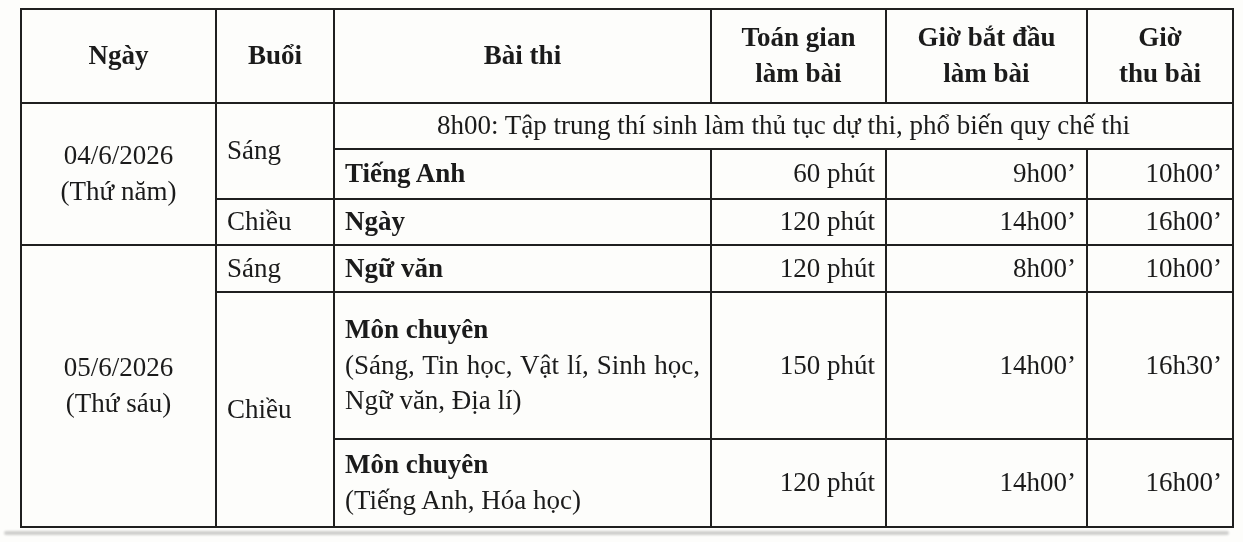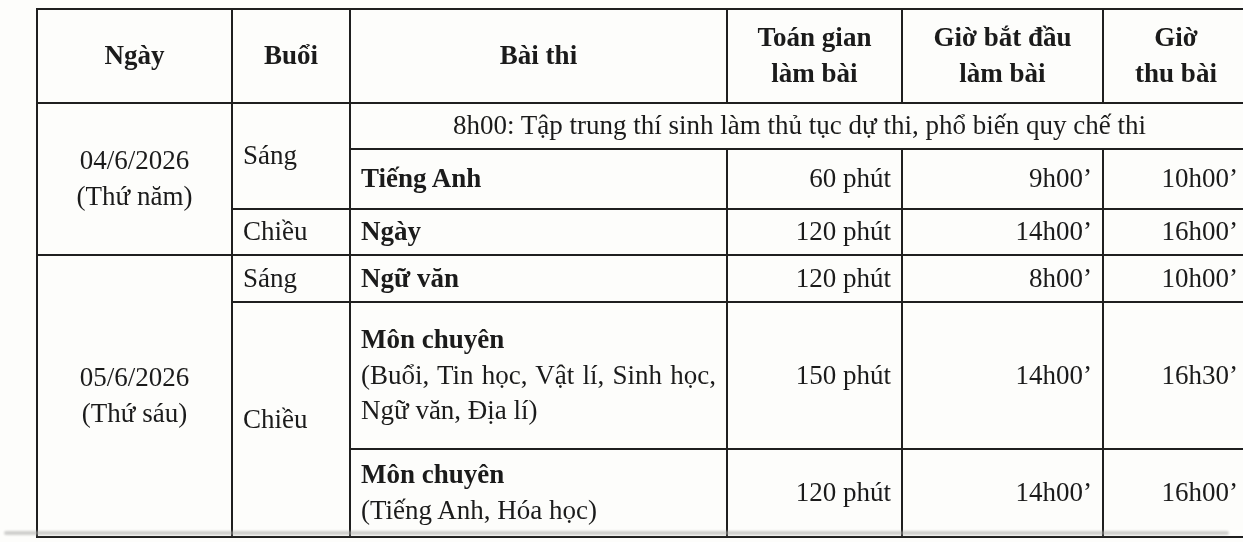--- a/index.html
+++ b/index.html
@@ -8,21 +8,21 @@
     padding: 0;
     width: 1243px;
     height: 542px;
     background: #fdfdfb;
     font-family: "Liberation Serif", "DejaVu Serif", serif;
     color: #1b1b1b;
     overflow: hidden;
   }
   .scan-wrap {
     position: relative;
-    padding: 8px 0 0 36px;
+    padding: 8px 0 0 20px;
   }
   table.schedule {
     border-collapse: collapse;
     table-layout: fixed;
     width: 1212px;
     background: #fdfdfb;
   }
   table.schedule th,
   table.schedule td {
     border: 2px solid #1f1f1f;
@@ -44,21 +44,21 @@
   }
   .date-line { display: block; }
   td.c-session { text-align: left; }
   td.c-exam { text-align: left; padding-left: 12px; padding-right: 12px; }
   td.c-note { text-align: center; padding-left: 12px; font-size: 27px; }
   td.c-val { text-align: right; }
   .exam-name { display: block; font-weight: bold; }
   .exam-detail { display: block; font-weight: normal; text-align: justify; }
   tr.r-header   { height: 94px; }
   tr.r-note     { height: 46px; }
-  tr.r-ta       { height: 60px; }
+  tr.r-ta       { height: 50px; }
   tr.r-toan     { height: 46px; }
   tr.r-nguvan   { height: 47px; }
   tr.r-chuyen1  { height: 147px; }
   tr.r-chuyen2  { height: 88px; }
   .scan-shadow {
     position: absolute;
     left: 4px;
     top: 531px;
     width: 1225px;
     height: 4px;
@@ -146,21 +146,21 @@
       </td>
       <td class="c-val">120 phút</td>
       <td class="c-val">8h00’</td>
       <td class="c-val">10h00’</td>
     </tr>
 
     <tr class="r-chuyen1">
       <td class="c-session" rowspan="2">Chiều</td>
       <td class="c-exam">
         <span class="exam-name">Môn chuyên</span>
-        <span class="exam-detail">(Buổi, Tin học, Vật lí, Sinh học, Ngữ văn, Địa lí)</span>
+        <span class="exam-detail">(Sáng, Tin học, Vật lí, Sinh học, Ngữ văn, Địa lí)</span>
       </td>
       <td class="c-val">150 phút</td>
       <td class="c-val">14h00’</td>
       <td class="c-val">16h30’</td>
     </tr>
 
     <tr class="r-chuyen2">
       <td class="c-exam">
         <span class="exam-name">Môn chuyên</span>
         <span class="exam-detail">(Tiếng Anh, Hóa học)</span>

